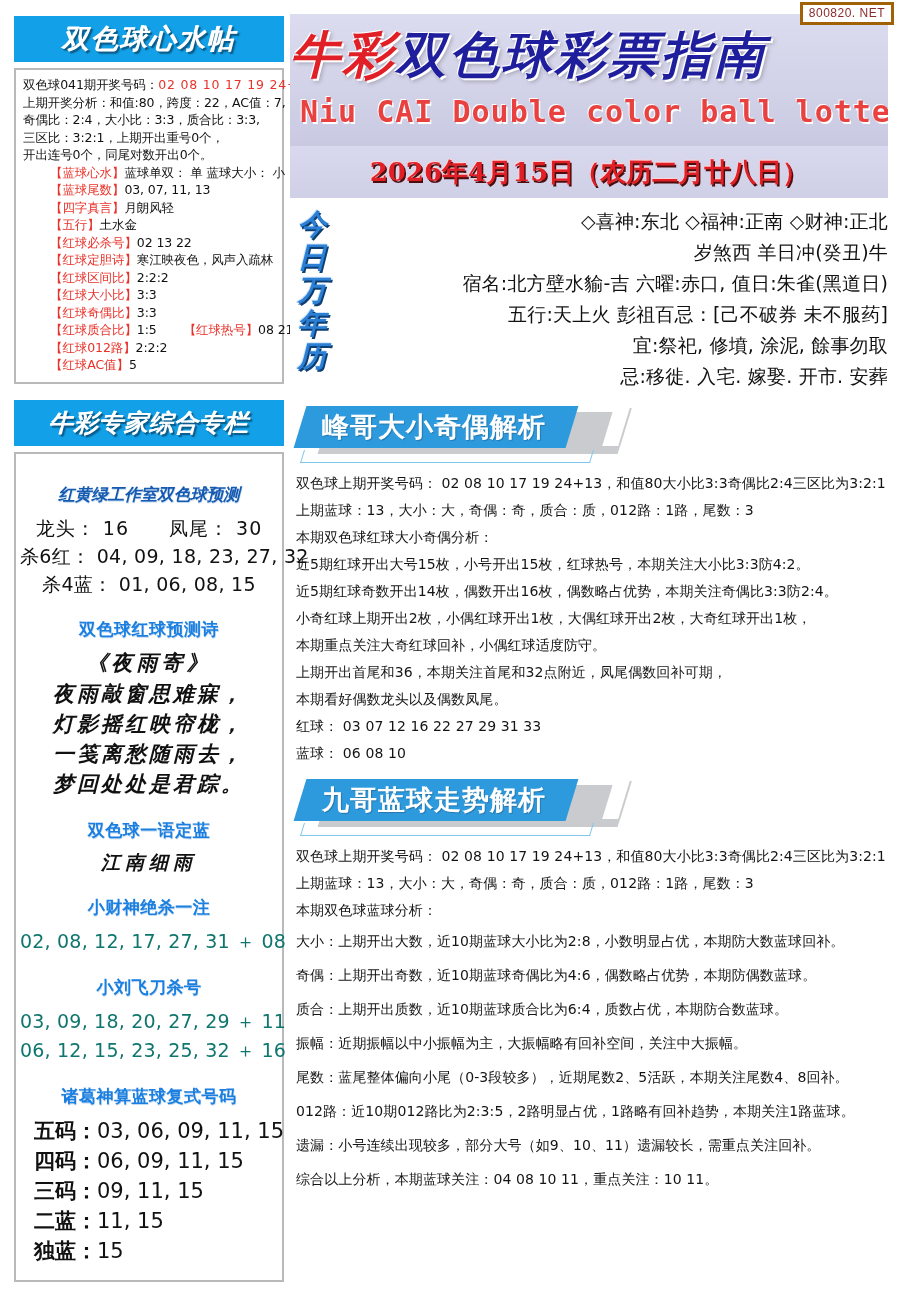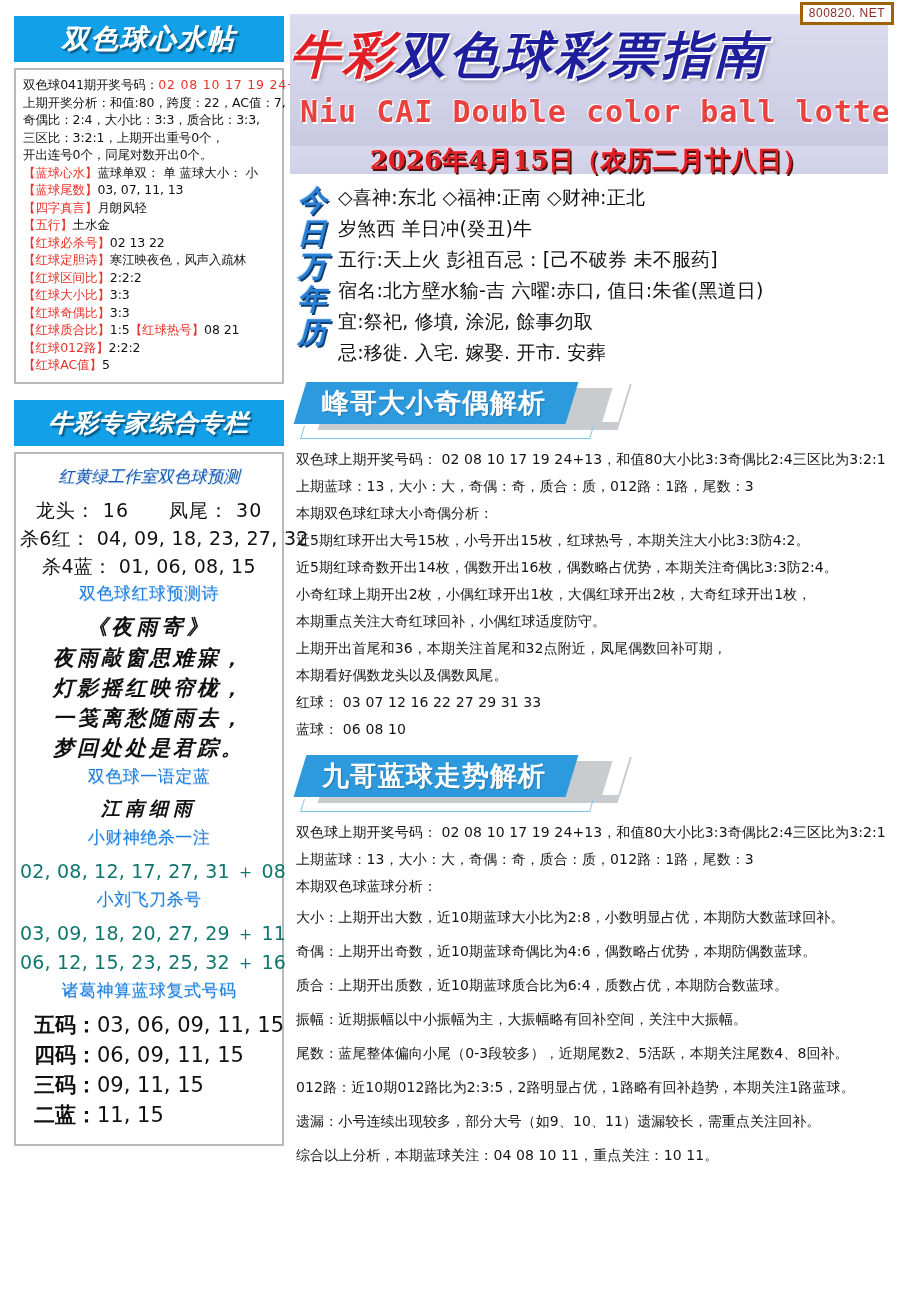--- a/index.html
+++ b/index.html
@@ -81,36 +81,36 @@
     margin-bottom: 16px;
   }
   .lbox .ln {
     font-size: 12.5px;
     line-height: 17.5px;
     color: #111111;
     white-space: nowrap;
     letter-spacing: -0.1px;
   }
   .lbox .ln .num-red { color: #e8322a; letter-spacing: .8px; }
-  .lbox .ln .tag { color: #e8322a; }
+  .lbox .ln .tag { color: #e8322a; margin-left: 27px; }
 
   
   .ebox {
     border: 2px solid #b9b9b9;
     background: #ffffff;
     padding: 10px 4px 14px 4px;
     box-sizing: border-box;
     text-align: center;
   }
   .ebox .sub-title {
     color: #1a7fe0;
-    font-weight: normal;
+    font-weight: bold;
     font-size: 17px;
     letter-spacing: .5px;
-    margin: 2px 0 8px 0;
+    margin: 20px 0 8px 0;
     font-family: "DejaVu Sans", sans-serif;
     text-shadow: .5px .5px 0 rgba(120,170,220,.45);
   }
   .ebox .sub-title.hdr1 {
     font-size: 16.5px;
     color: #1559b0;
     font-family: "DejaVu Serif", serif;
     font-style: italic;
     letter-spacing: 0px;
   }
@@ -201,21 +201,21 @@
     font-size: 30px;
     color: #e8413f;
     letter-spacing: 1px;
     text-shadow: 1.5px 1.5px 0 #ffffff, -1px -1px 0 #ffffff;
     white-space: nowrap;
   }
 
   
   .datebar {
     background: linear-gradient(180deg,#d8d8ee 0%, #cfcfe6 100%);
-    height: 28px;
+    height: 52px;
     display: flex;
     align-items: center;
     justify-content: center;
   }
   .datebar .dt {
     font-family: "DejaVu Serif", "Liberation Serif", serif;
     font-weight: bold;
     font-size: 26px;
     color: #e01f26;
     letter-spacing: 0px;
@@ -247,20 +247,21 @@
     line-height: 33px;
     text-shadow: 1.5px 1.5px 0 #0d3f73, -0.8px -0.8px 0 #cfe6fb;
   }
   .alm-body { flex: 1; padding-left: 4px; }
   .alm-body .al {
     font-size: 19px;
     line-height: 31px;
     color: #111111;
     white-space: nowrap;
     letter-spacing: .2px;
+    text-align: right;
   }
 
   
   .ribbon-wrap {
     position: relative;
     height: 58px;
     margin: 8px 0 4px 0;
   }
   .ribbon-shadow {
     position: absolute;
@@ -418,20 +419,23 @@
       </div>
       <div class="ml-row">
         <span class="lbl">四码：</span><span>06, 09, 11, 15</span>
       </div>
       <div class="ml-row">
         <span class="lbl">三码：</span><span>09, 11, 15</span>
       </div>
       <div class="ml-row">
         <span class="lbl">二蓝：</span><span>11, 15</span>
       </div>
+      <div class="ml-row">
+        <span class="lbl">独蓝：</span><span>15</span>
+      </div>
     </div>
   </div>
 
   <div class="col-right">
 
     <div class="masthead">
       <div class="mh-cn">
         <span class="red">牛彩</span><span class="blue">双色球彩票指南</span>
       </div>
       <div class="mh-en">Niu CAI Double color ball lottery Guide</div>
@@ -445,22 +449,22 @@
       <div class="alm-side">
         <span>今</span>
         <span>日</span>
         <span>万</span>
         <span>年</span>
         <span>历</span>
       </div>
       <div class="alm-body">
         <div class="al">◇喜神:东北 ◇福神:正南 ◇财神:正北</div>
         <div class="al">岁煞西 羊日冲(癸丑)牛</div>
+        <div class="al">宿名:北方壁水貐-吉 六曜:赤口, 值日:朱雀(黑道日)</div>
         <div class="al">五行:天上火 彭祖百忌：[己不破券 未不服药]</div>
-        <div class="al">宿名:北方壁水貐-吉 六曜:赤口, 值日:朱雀(黑道日)</div>
         <div class="al">宜:祭祀, 修墳, 涂泥, 餘事勿取</div>
         <div class="al">忌:移徙. 入宅. 嫁娶. 开市. 安葬</div>
       </div>
     </div>
 
     <div class="ribbon-wrap">
       <div class="ribbon-shadow"></div>
       <div class="ribbon-under"></div>
       <div class="ribbon">
         <span class="rt">峰哥大小奇偶解析</span>

